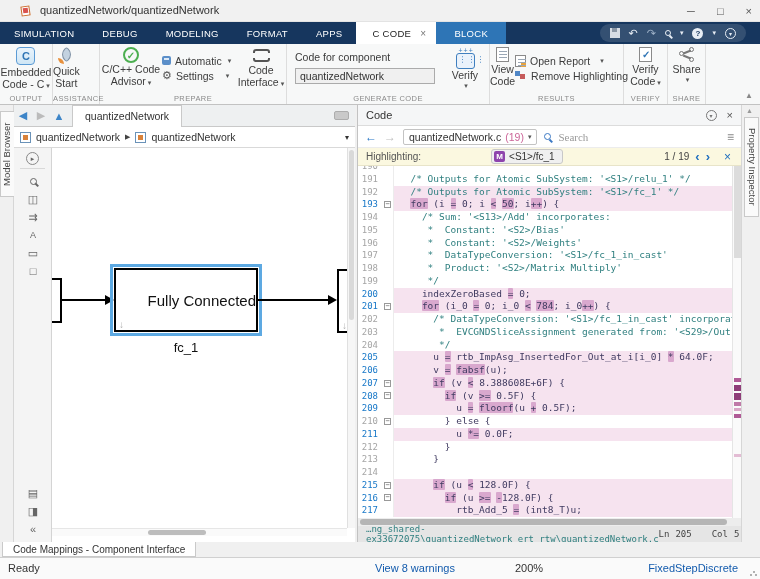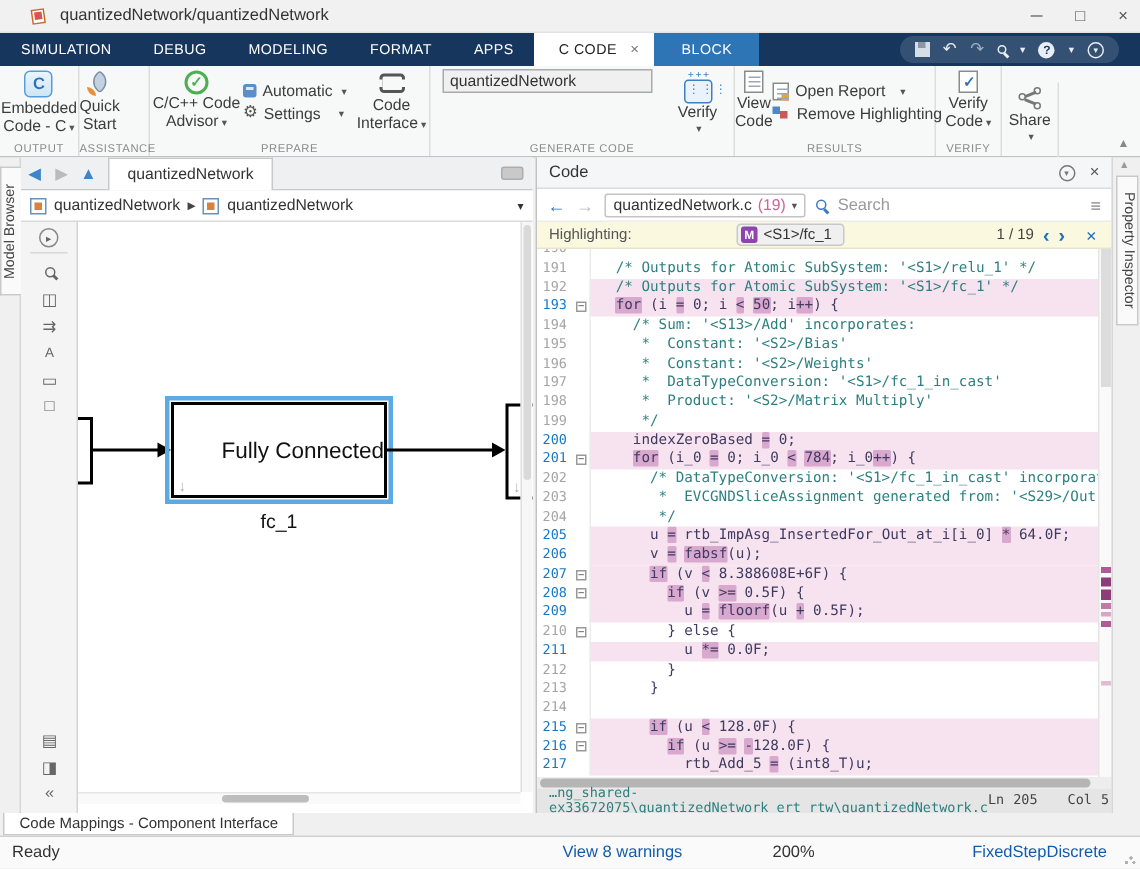--- a/index.html
+++ b/index.html
@@ -40,21 +40,21 @@
   .bigbtn { display:flex; flex-direction:column; align-items:center; padding-top:3px; height:52px; cursor:default; }
   .bigbtn .lbl { font-size:10.5px; color:#3c3c3c; line-height:11.5px; white-space:nowrap; text-align:center; }
   .dd9 { font-size:7px; color:#555; margin-left:2px; }
   .g-output { width:53px; display:flex; justify-content:center; }
   .icon-c { width:19px; height:18px; border:1px solid #5b9bd5; border-radius:4px; background:linear-gradient(#eaf4fc,#cfe6f5); color:#2e74b5; font-weight:bold; font-size:11px; display:flex; align-items:center; justify-content:center; margin-bottom:2px; }
   .g-assist { width:47px; display:flex; justify-content:flex-start; }
   .g-prepare { width:187px; display:flex; }
   .g-generate { width:203px; display:flex; }
   .g-results { width:134px; display:flex; }
   .g-verify { width:44px; display:flex; justify-content:center; }
-  .g-share { width:38px; display:flex; justify-content:center;margin-top:11px; }
+  .g-share { width:38px; display:flex; justify-content:center; }
   .g-fill { flex:1; border-right:none; position:relative; }
   .smallrow { display:flex; align-items:center; gap:4px; height:15px; font-size:10.5px; color:#3c3c3c; white-space:nowrap; }
   .gear { font-size:11px; color:#555; line-height:11px; }
   .autoicon { width:9px; height:9px; background:#5b8fc9; border-radius:2px; position:relative; }
   .autoicon::after { content:""; position:absolute; left:2px; top:2px; width:5px; height:2px; background:#dce9f7; }
   .checkc { width:16px; height:16px; border-radius:50%; border:2px solid #4caf50; color:#4caf50; font-size:10px; font-weight:bold; display:flex; align-items:center; justify-content:center; margin-bottom:1px; }
   .iface { width:17px; height:13px; border:2px solid #555; border-radius:3px; position:relative; margin-bottom:3px; margin-top:2px; }
   .iface::before, .iface::after { content:""; position:absolute; top:2px; width:3px; height:5px; background:#f7f8f8; }
   .iface::before { left:-3px; } .iface::after { right:-3px; }
   .field-label { font-size:10.5px; color:#3c3c3c; margin:7px 0 3px 8px; }
@@ -131,21 +131,21 @@
   .chead .mcirc { width:11px; height:11px; border-radius:50%; border:1px solid #777; color:#777; font-size:6px; display:flex; align-items:center; justify-content:center; margin-right:10px; }
   .chead .x { color:#555; font-size:11px; }
   .cnav { position:absolute; left:0; top:21px; right:0; height:22px; background:#fff; border-bottom:1px solid #ececec; display:flex; align-items:center; padding:0 7px; gap:7px; }
   .cnav .arr { font-size:12px; }
   .cnav .arr.blue { color:#2676c6; } .cnav .arr.dim { color:#bdbdbd; }
   .filebox { height:16px; border:1px solid #c3c3c3; border-radius:2px; display:flex; align-items:center; gap:4px; padding:0 5px; font-size:10.5px; color:#333; background:#fff; }
   .filebox .cnt { color:#cc6699; }
   .filebox .dd { font-size:7px; color:#555; }
   .smag { width:7px; height:7px; border:1.5px solid #3b78c3; border-radius:50%; position:relative; flex:none; }
   .smag::after { content:""; position:absolute; width:4px; height:1.5px; background:#3b78c3; transform:rotate(45deg); right:-3px; bottom:-2px; }
-  .searchin { border:none; outline:none; font-size:11px; color:#333; width:130px; font-family:Liberation Sans, sans-serif; }
+  .searchin { border:none; outline:none; font-size:11px; color:#333; width:130px; font-family:Liberation Serif, serif; }
   .searchin::placeholder { color:#9a9a9a; }
   .cnav .burger { margin-left:auto; color:#888; font-size:12px; }
   .chl { position:absolute; left:0; top:43px; right:0; height:18px; background:#fbf8e0; border-bottom:1px solid #e8e4c9; display:flex; align-items:center; padding:0 8px; gap:6px; }
   .chl .lab { font-size:10px; color:#555; }
   .hlbadge { margin-left:64px; display:flex; align-items:center; gap:4px; background:#f0f0f0; border:1px solid #c8c8c8; border-radius:3px; padding:1px 7px 1px 2px; }
   .hlbadge .m { width:11px; height:11px; background:#8e44ad; border-radius:2px; color:#fff; font-size:8px; font-weight:bold; display:flex; align-items:center; justify-content:center; }
   .hlbadge .t { font-size:10px; color:#333; }
   .chl .counter { margin-left:auto; font-size:10px; color:#444; }
   .chl .chev { color:#1f6fbf; font-size:13px; font-weight:bold; line-height:10px; }
   .chl .hx { color:#1f6fbf; font-size:12px; margin-left:8px; margin-right:2px; }
@@ -265,20 +265,21 @@
       </div>
       <div class="bigbtn" style="width:50px">
         <span class="iface"></span>
         <span class="lbl">Code</span>
         <span class="lbl"><span>Interface</span><span class="dd9">▾</span></span>
       </div>
       <span class="glabel">PREPARE</span>
     </div>
     <div class="rgroup g-generate">
       <div style="width:155px">
+        <div class="field-label">Code for component</div>
         <input class="field-input" value="quantizedNetwork" style="">
       </div>
       <div class="bigbtn" style="width:46px;padding-top:9px">
         <span class="waffle"></span>
         <span class="lbl">Verify</span>
         <span class="dd9">▾</span>
       </div>
       <span class="glabel">GENERATE CODE</span>
     </div>
     <div class="rgroup g-results">

